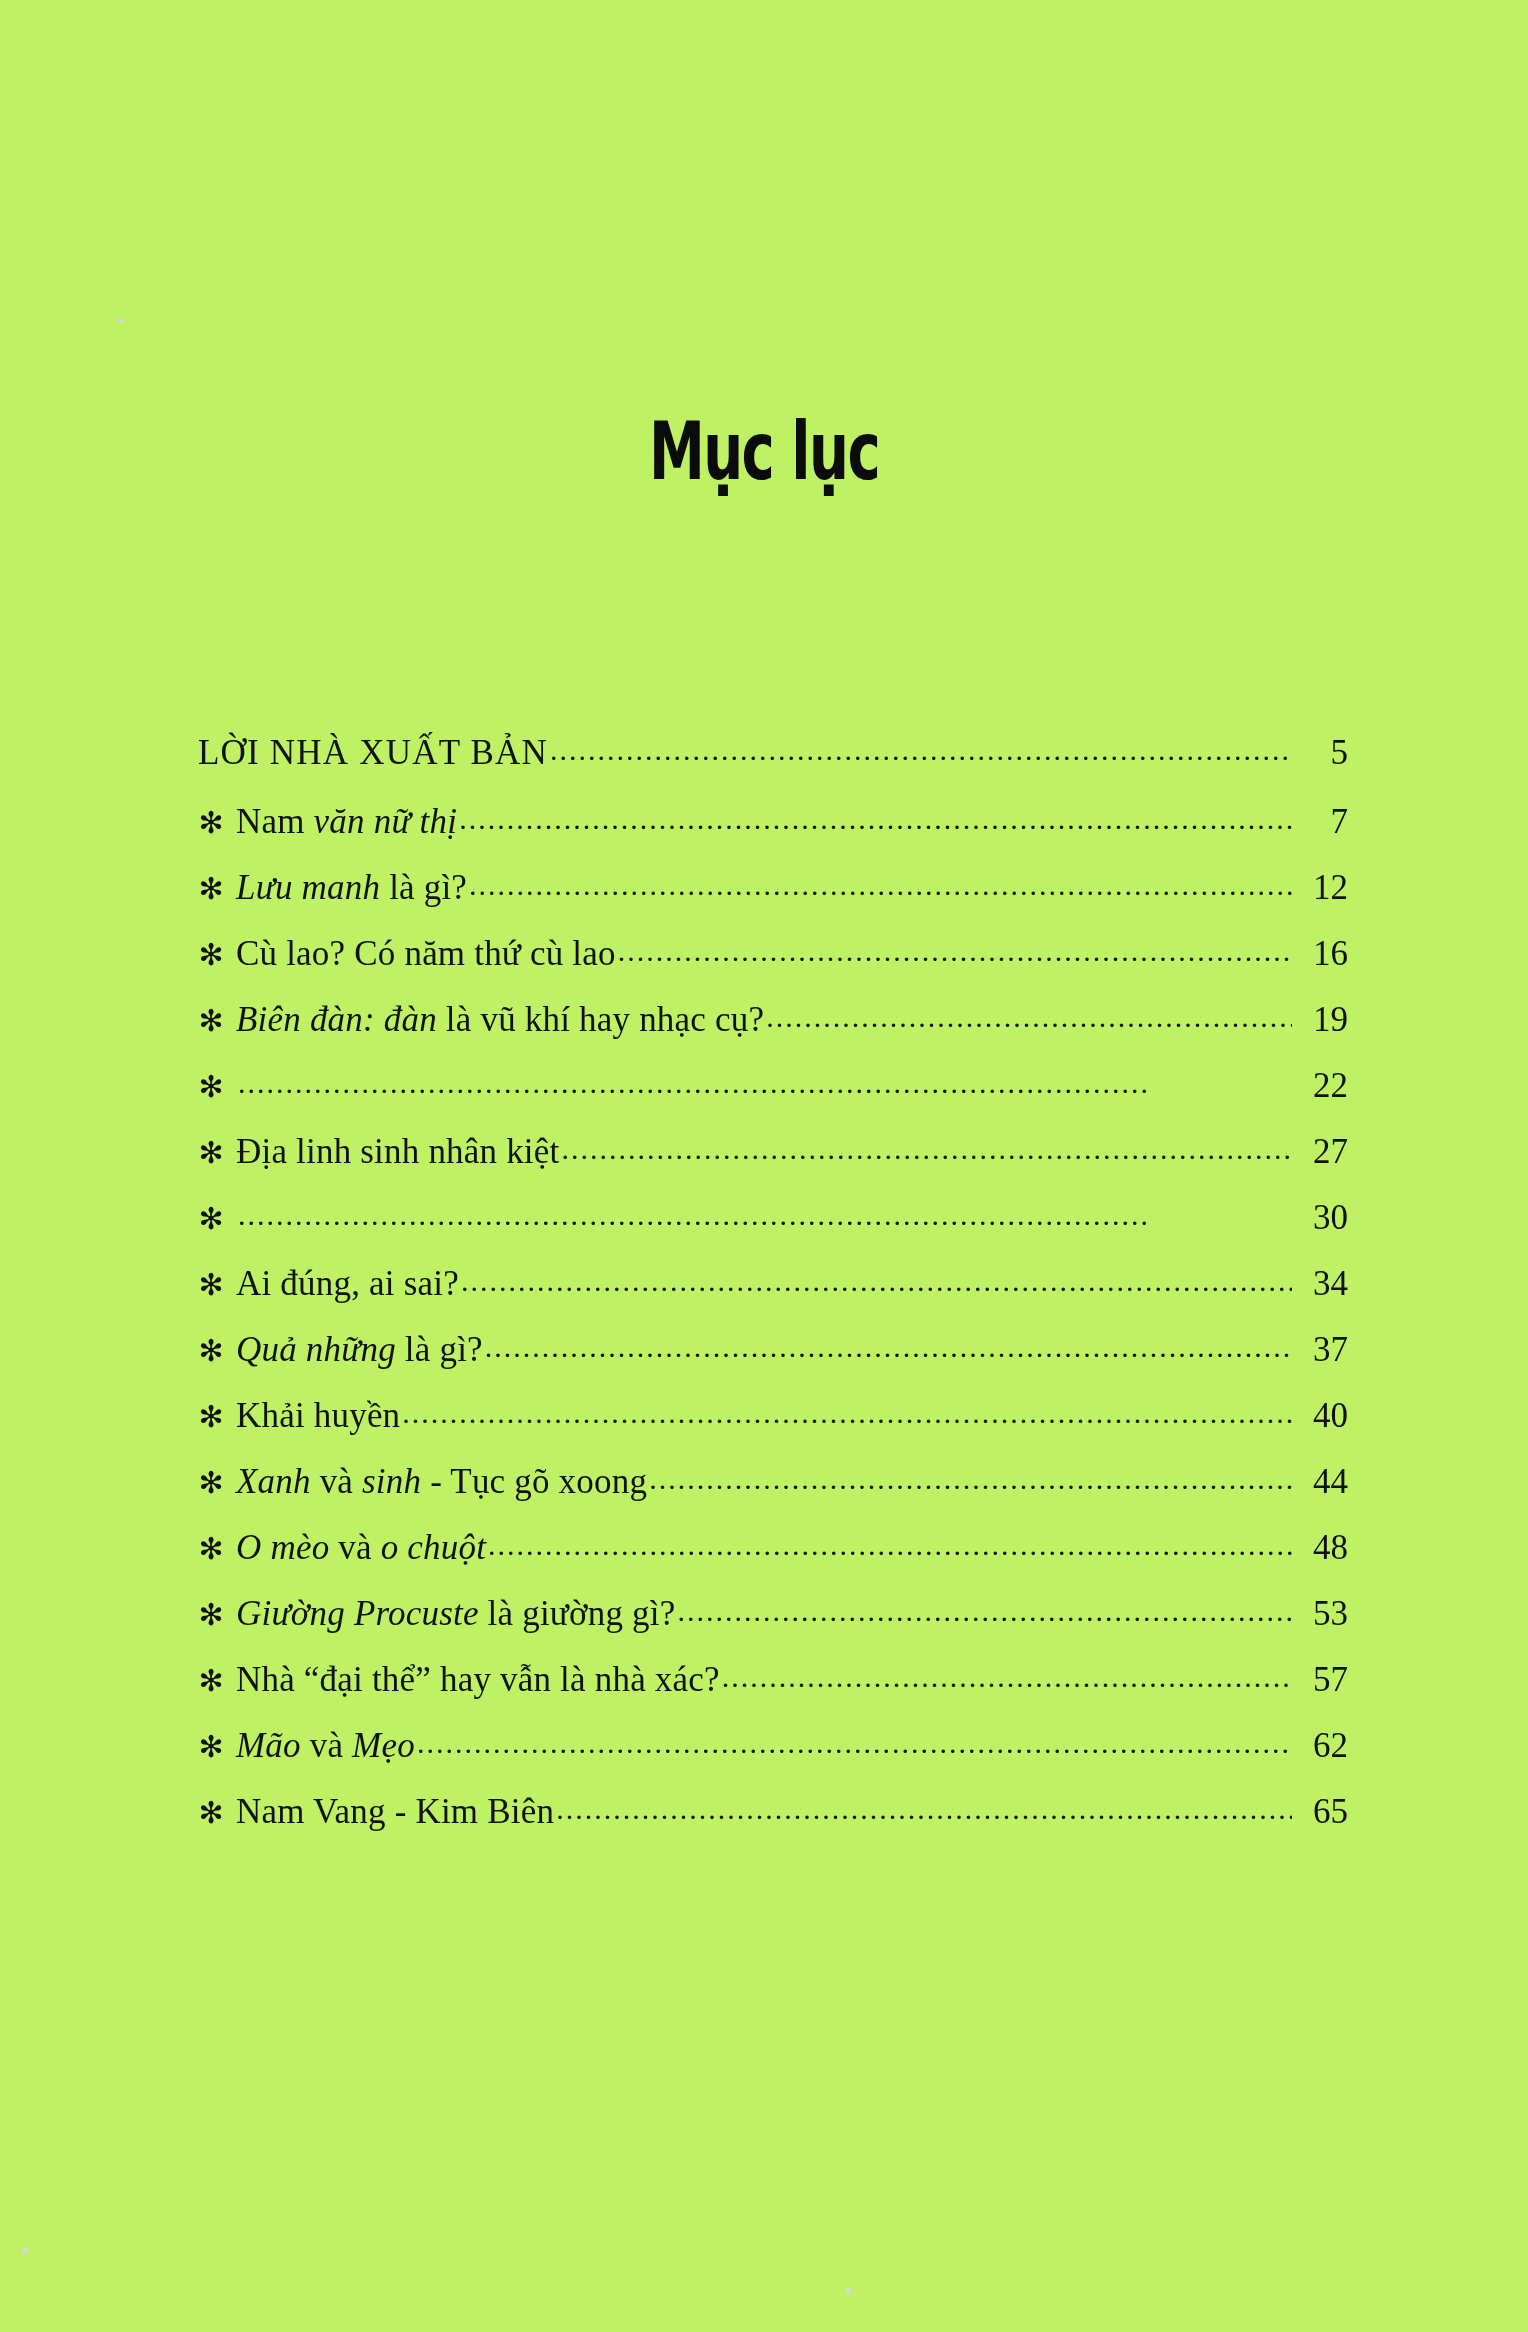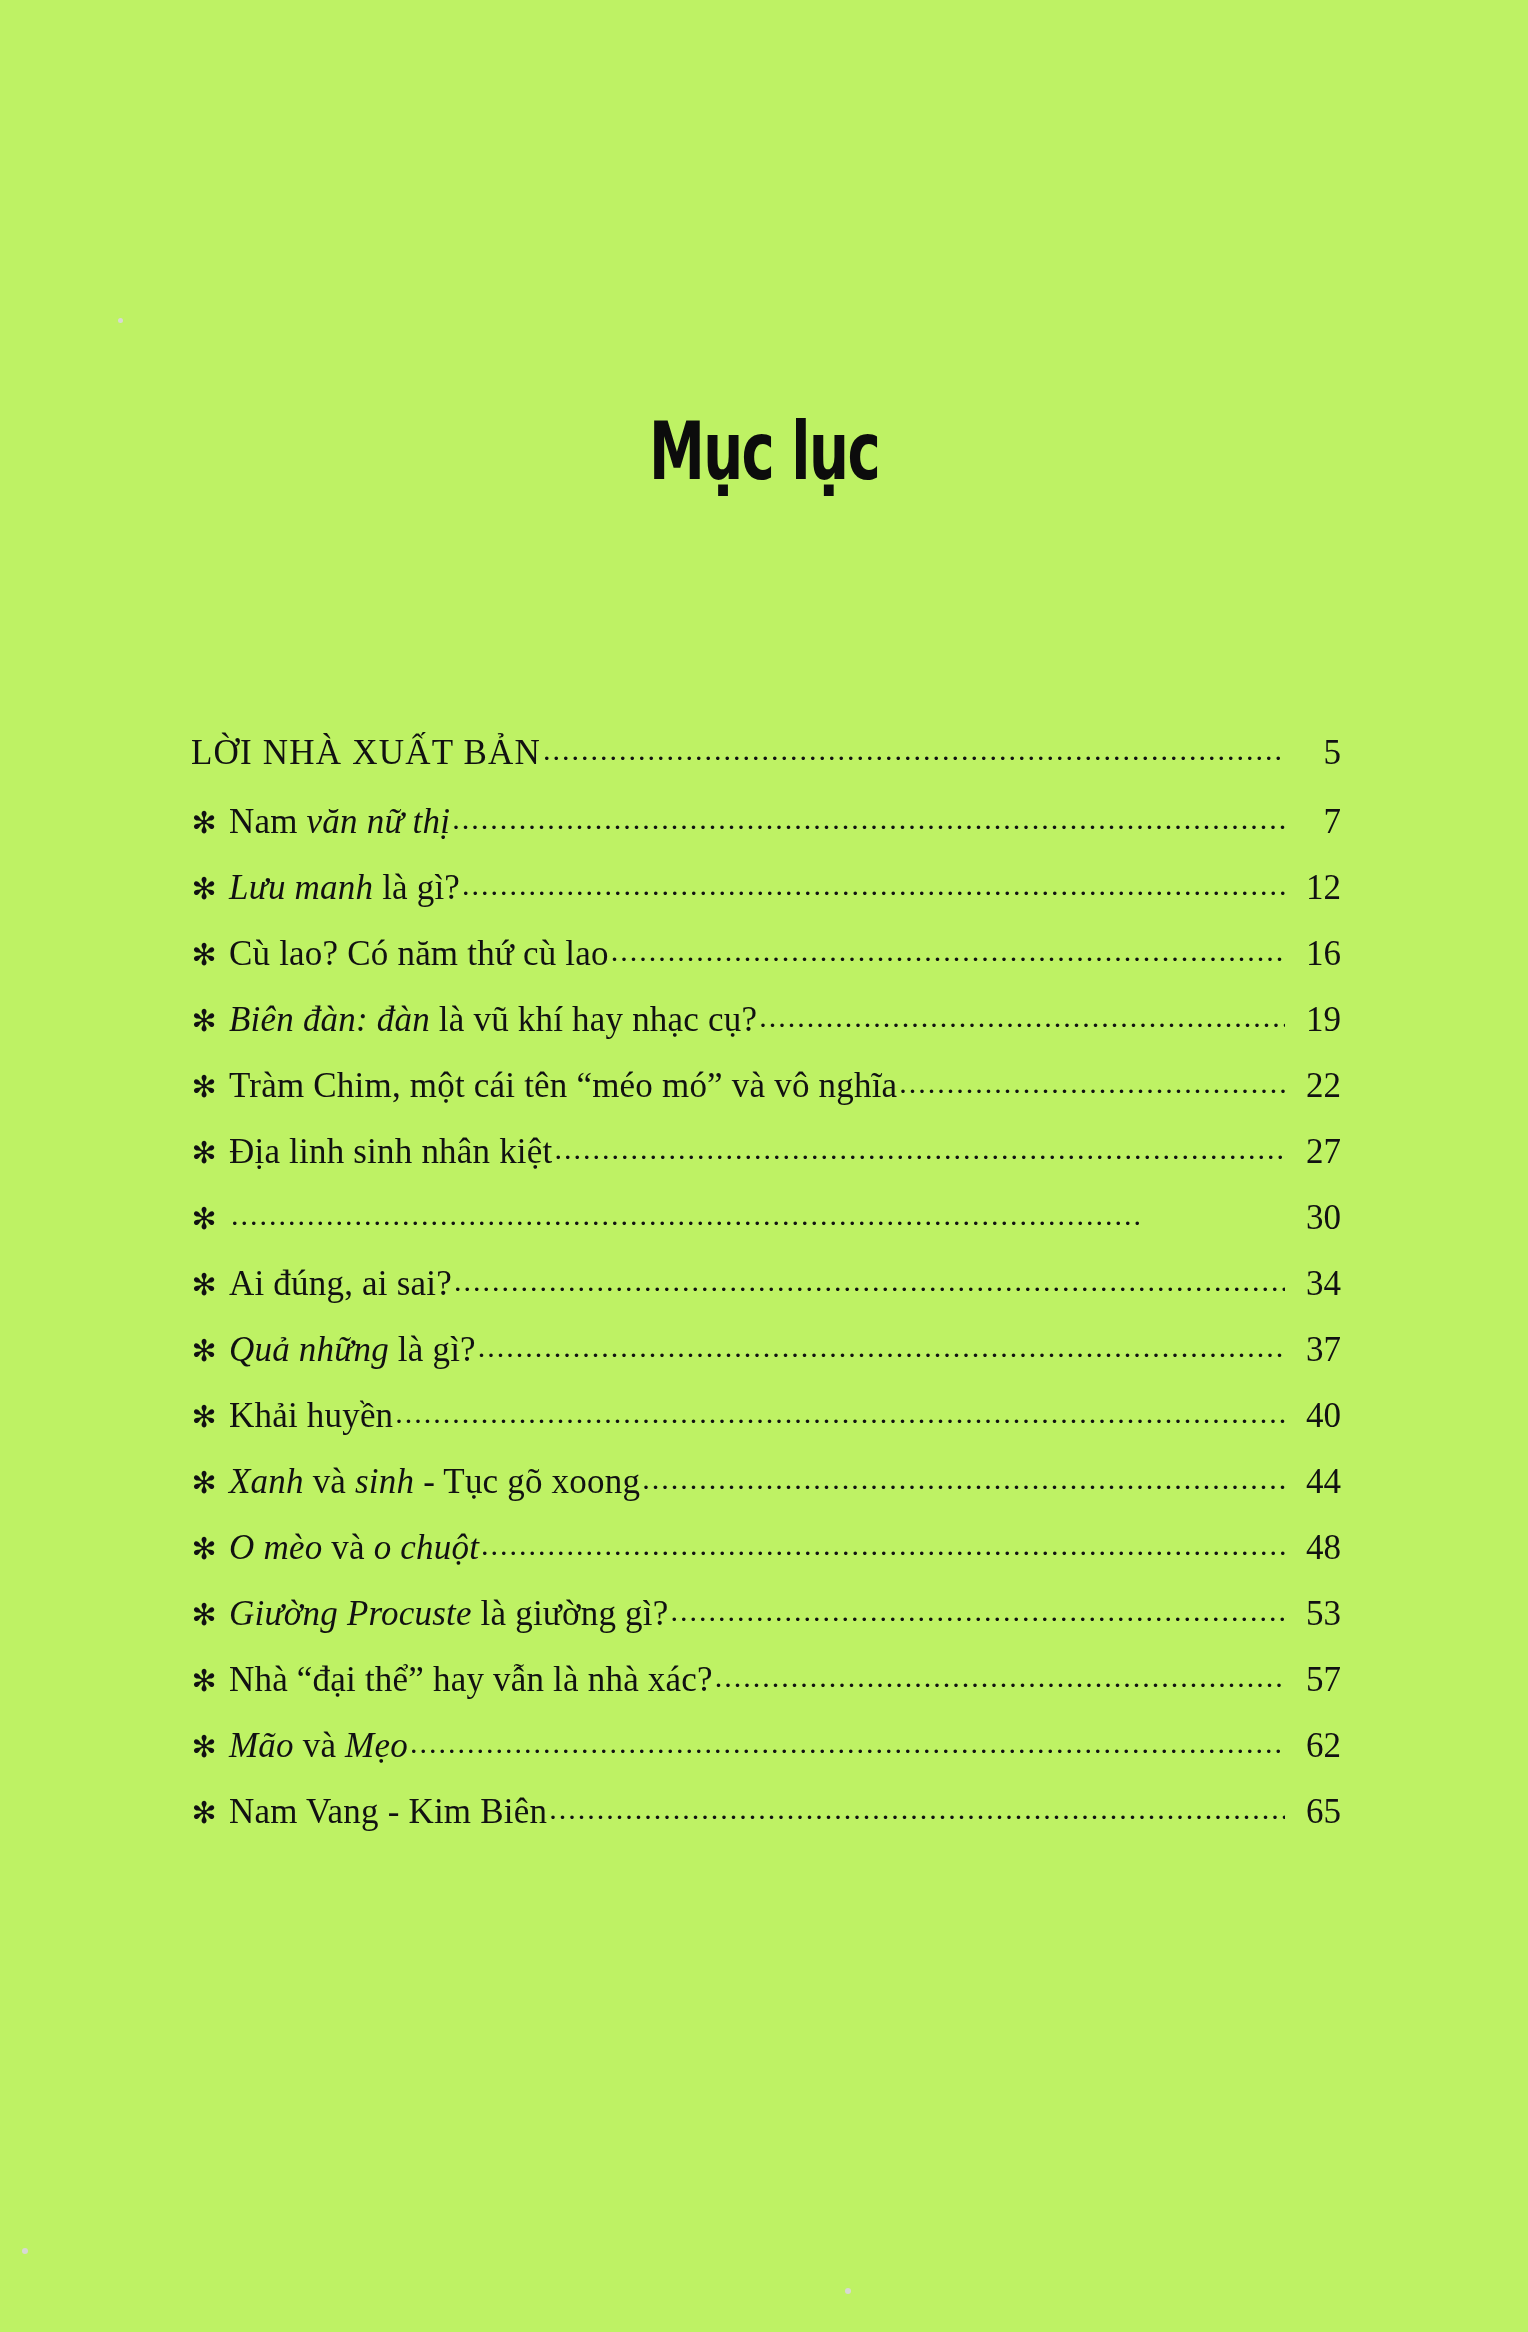--- a/index.html
+++ b/index.html
@@ -31,21 +31,21 @@
     font-family: "DejaVu Sans", sans-serif;
     font-weight: bold;
     font-size: 80px;
     letter-spacing: -2px;
     color: #0c0c0c;
     font-stretch: condensed;
     transform: scaleX(0.78);
   }
   .toc {
     position: absolute;
-    left: 191px;
+    left: 198px;
     top: 735px;
     width: 1150px;
   }
   .toc-row {
     display: flex;
     align-items: baseline;
     font-size: 35px;
     line-height: 1.0;
     margin-bottom: 31px;
     white-space: nowrap;
@@ -130,21 +130,20 @@
 
     <div class="toc-row">
       <span class="star">✻</span>
       <span class="label"><i class="it">Biên đàn: đàn</i> là vũ khí hay nhạc cụ?</span>
       <span class="dots">................................................................................................</span>
       <span class="page-no">19</span>
     </div>
 
     <div class="toc-row">
       <span class="star">✻</span>
-      <span class="label">Tràm Chim, một cái tên “méo mó” và vô nghĩa</span>
       <span class="dots">................................................................................................</span>
       <span class="page-no">22</span>
     </div>
 
     <div class="toc-row">
       <span class="star">✻</span>
       <span class="label">Địa linh sinh nhân kiệt</span>
       <span class="dots">................................................................................................</span>
       <span class="page-no">27</span>
     </div>

